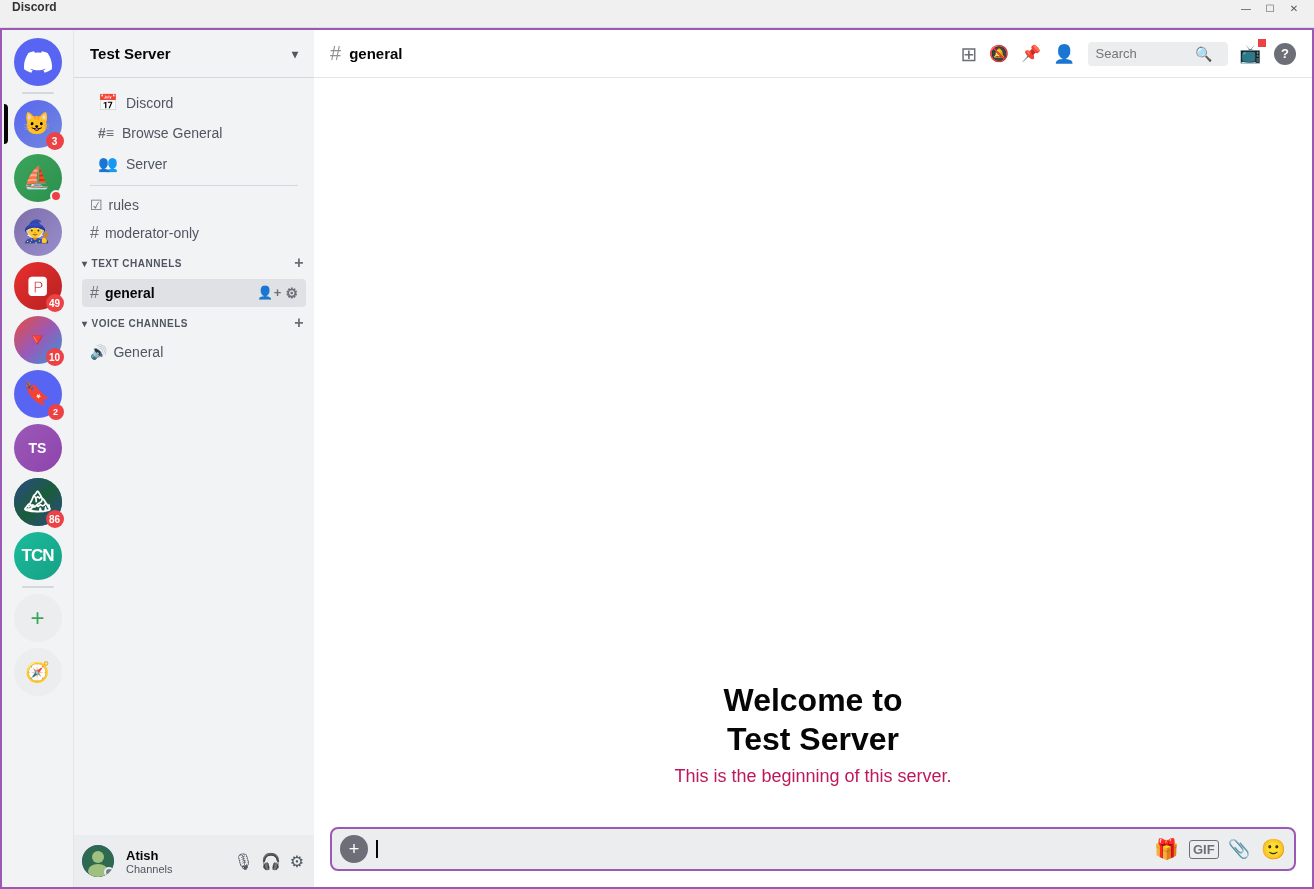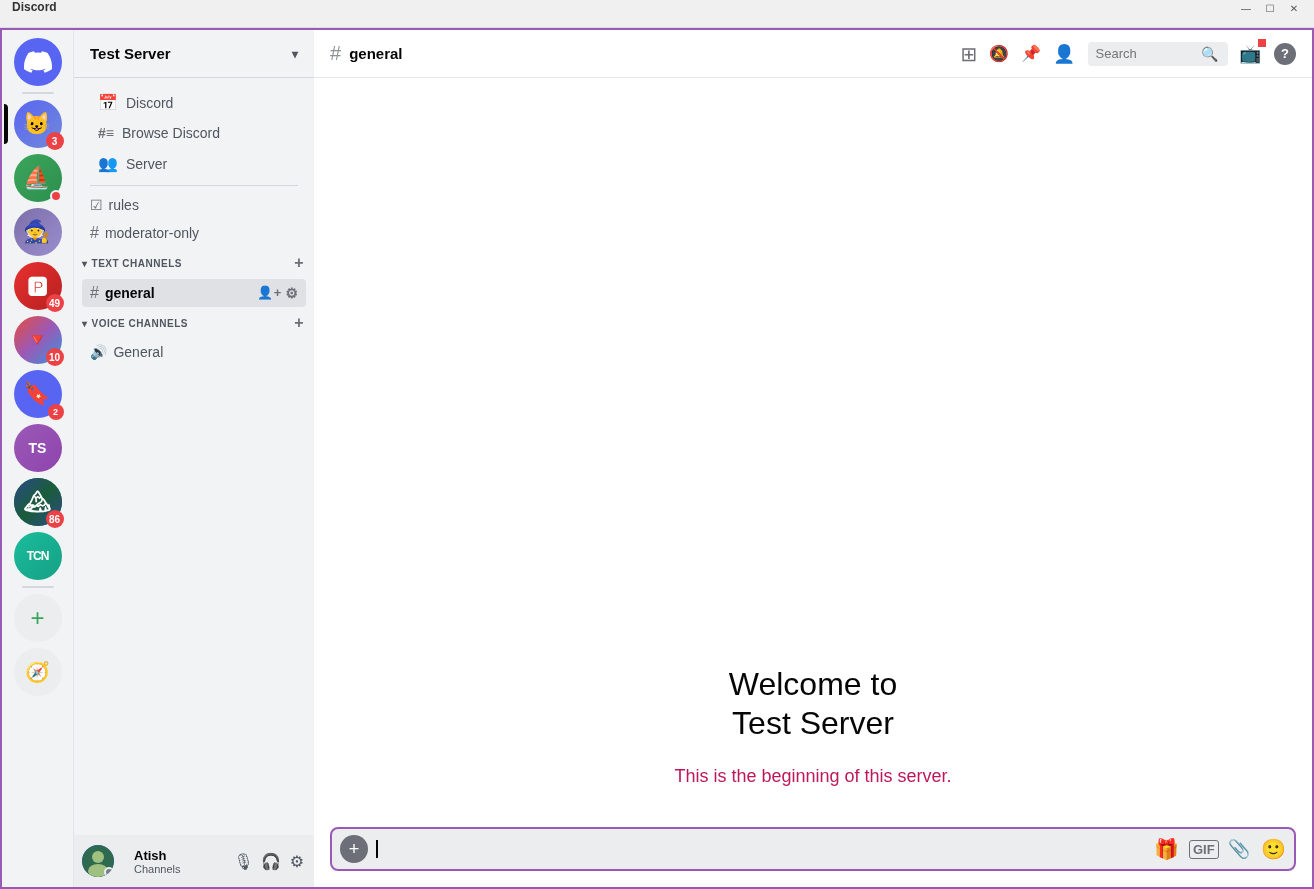--- a/index.html
+++ b/index.html
@@ -181,21 +181,21 @@
 
     .channel-hash { color: #6d6f78; font-size: 16px; font-weight: 400; }
     .channel-speaker { color: #6d6f78; font-size: 14px; }
 
     .user-area {
       height: 52px;
       background: #ebedef;
       display: flex;
       align-items: center;
       padding: 0 8px;
-      gap: 20px;
+      gap: 12px;
     }
     .user-avatar {
       width: 32px;
       height: 32px;
       border-radius: 50%;
       background: #5865f2;
       display: flex;
       align-items: center;
       justify-content: center;
       color: #fff;
@@ -231,21 +231,21 @@
     .channel-header-name { font-weight: 700; font-size: 15px; color: #060607; }
     .channel-header-icons { margin-left: auto; display: flex; align-items: center; gap: 12px; color: #6d6f78; font-size: 18px; }
     .channel-header-icons span { cursor: pointer; }
     .search-bar {
       display: flex;
       align-items: center;
       background: #ebedef;
       border-radius: 4px;
       padding: 0 8px;
       height: 24px;
-      gap: 6px;
+      gap: 0;
       width: 140px;
     }
     .search-bar input {
       background: transparent;
       border: none;
       outline: none;
       font-size: 13px;
       color: #4f5660;
       width: 100px;
     }
@@ -261,23 +261,23 @@
     }
     .welcome-section {
       display: flex;
       flex-direction: column;
       align-items: center;
       padding: 40px 20px;
       text-align: center;
     }
     .welcome-title {
       font-size: 32px;
-      font-weight: 400;
+      font-weight: 700;
       color: #060607;
-      margin-bottom: 24px;
+      margin-bottom: 8px;
       line-height: 1.2;
     }
     .welcome-subtitle {
       font-size: 18px;
       color: #be185d;
     }
 
     .message-input-area {
       padding: 0 16px 16px 16px;
       flex-shrink: 0;
@@ -407,21 +407,21 @@
 
     <div class="server-icon sv6" style="font-size:14px;font-weight:800;">
       TS
     </div>
 
     <div class="server-icon" style="background: #2d7a4f; font-size:11px; font-weight:800; color:#fff; position:relative;">
       <div style="width:100%;height:100%;border-radius:50%;background:linear-gradient(135deg,#2d4a8a,#1a5c3a,#2d4a8a);display:flex;align-items:center;justify-content:center;font-size:22px;">🏔</div>
       <div class="badge">86</div>
     </div>
 
-    <div class="server-icon" style="background: linear-gradient(135deg, #1abc9c, #16a085); font-size:12px; font-weight:800; letter-spacing:-1px;">
+    <div class="server-icon" style="background: linear-gradient(135deg, #1abc9c, #16a085); font-size:17px; font-weight:800; letter-spacing:-1px;">
       TCN
     </div>
 
     <div class="server-divider"></div>
 
     <div class="add-server-btn">
       <span>+</span>
     </div>
 
     <div class="explore-btn">
@@ -436,21 +436,21 @@
     </div>
 
     <div class="channel-list">
 
       <div class="channel-nav-item">
         <span class="nav-icon">📅</span>
         <span>Discord</span>
       </div>
       <div class="channel-nav-item">
         <span class="nav-icon" style="font-size:14px;font-weight:700;">#≡</span>
-        <span>Browse Discord</span>
+        <span>Browse General</span>
       </div>
       <div class="channel-nav-item">
         <span class="nav-icon">👥</span>
         <span>Server</span>
       </div>
 
       <div class="channel-divider"></div>
 
       <div class="channel-item">
         <div class="channel-item-left">

